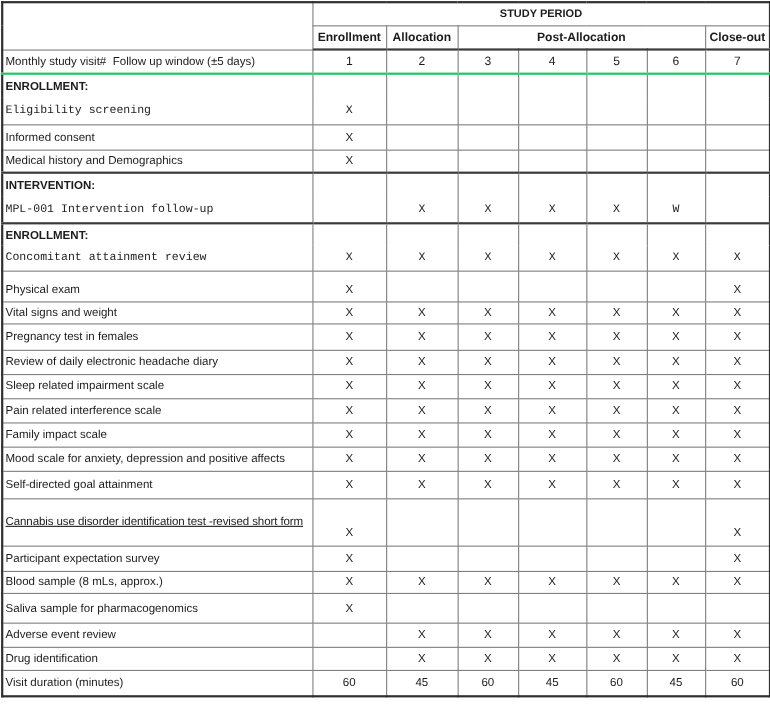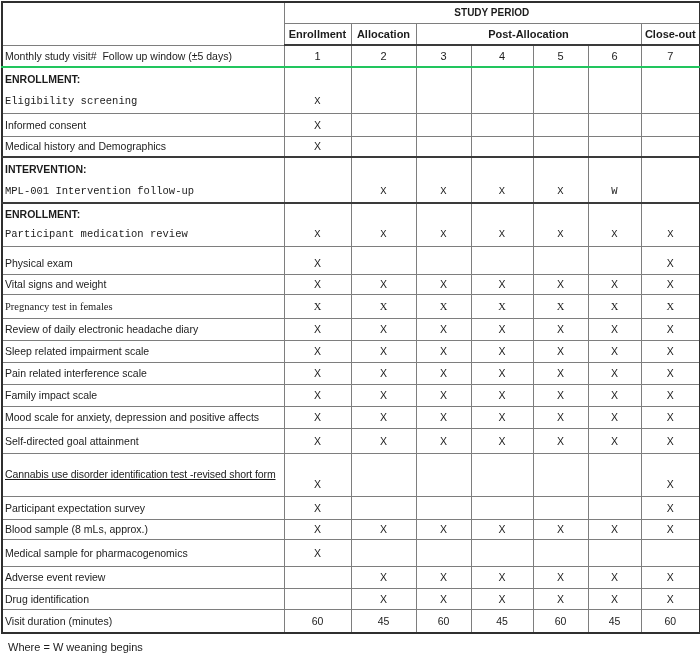--- a/index.html
+++ b/index.html
@@ -183,21 +183,21 @@
           <td class="label">ENROLLMENT:</td>
           <td class="mark"></td>
           <td class="mark"></td>
           <td class="mark"></td>
           <td class="mark"></td>
           <td class="mark"></td>
           <td class="mark"></td>
           <td class="mark"></td>
         </tr>
         <tr class="after-section" style="height: 23px;">
-          <td class="label">Participant medication review</td>
+          <td class="label">Concomitant attainment review</td>
           <td class="mark">X</td>
           <td class="mark">X</td>
           <td class="mark">X</td>
           <td class="mark">X</td>
           <td class="mark">X</td>
           <td class="mark">X</td>
           <td class="mark">X</td>
         </tr>
         <tr class="vtop" style="height: 28px;">
           <td class="label">Physical exam</td>
@@ -212,21 +212,21 @@
         <tr style="height: 20px;">
           <td class="label">Vital signs and weight</td>
           <td class="mark">X</td>
           <td class="mark">X</td>
           <td class="mark">X</td>
           <td class="mark">X</td>
           <td class="mark">X</td>
           <td class="mark">X</td>
           <td class="mark">X</td>
         </tr>
-        <tr style="height: 24px; font-family: Liberation Serif, serif;">
+        <tr style="height: 24px;">
           <td class="label">Pregnancy test in females</td>
           <td class="mark">X</td>
           <td class="mark">X</td>
           <td class="mark">X</td>
           <td class="mark">X</td>
           <td class="mark">X</td>
           <td class="mark">X</td>
           <td class="mark">X</td>
         </tr>
         <tr style="height: 22px;">
@@ -313,21 +313,21 @@
           <td class="label">Blood sample (8 mLs, approx.)</td>
           <td class="mark">X</td>
           <td class="mark">X</td>
           <td class="mark">X</td>
           <td class="mark">X</td>
           <td class="mark">X</td>
           <td class="mark">X</td>
           <td class="mark">X</td>
         </tr>
         <tr style="height: 27px;">
-          <td class="label">Medical sample for pharmacogenomics</td>
+          <td class="label">Saliva sample for pharmacogenomics</td>
           <td class="mark">X</td>
           <td class="mark"></td>
           <td class="mark"></td>
           <td class="mark"></td>
           <td class="mark"></td>
           <td class="mark"></td>
           <td class="mark"></td>
         </tr>
         <tr style="height: 22px;">
           <td class="label">Adverse event review</td>
@@ -354,14 +354,13 @@
           <td class="mark">60</td>
           <td class="mark">45</td>
           <td class="mark">60</td>
           <td class="mark">45</td>
           <td class="mark">60</td>
           <td class="mark">45</td>
           <td class="mark">60</td>
         </tr>
       </tbody>
   </table>
-  <div class="footnote">Where = W weaning begins</div>
 </div>
 
 </body></html>

